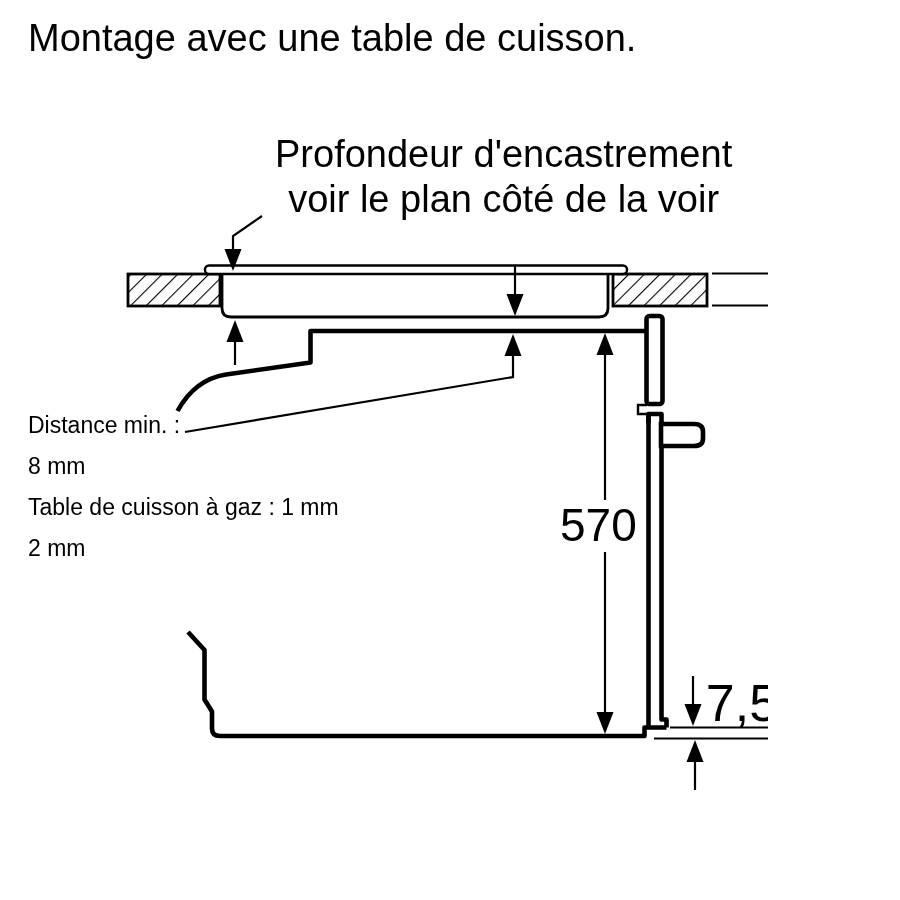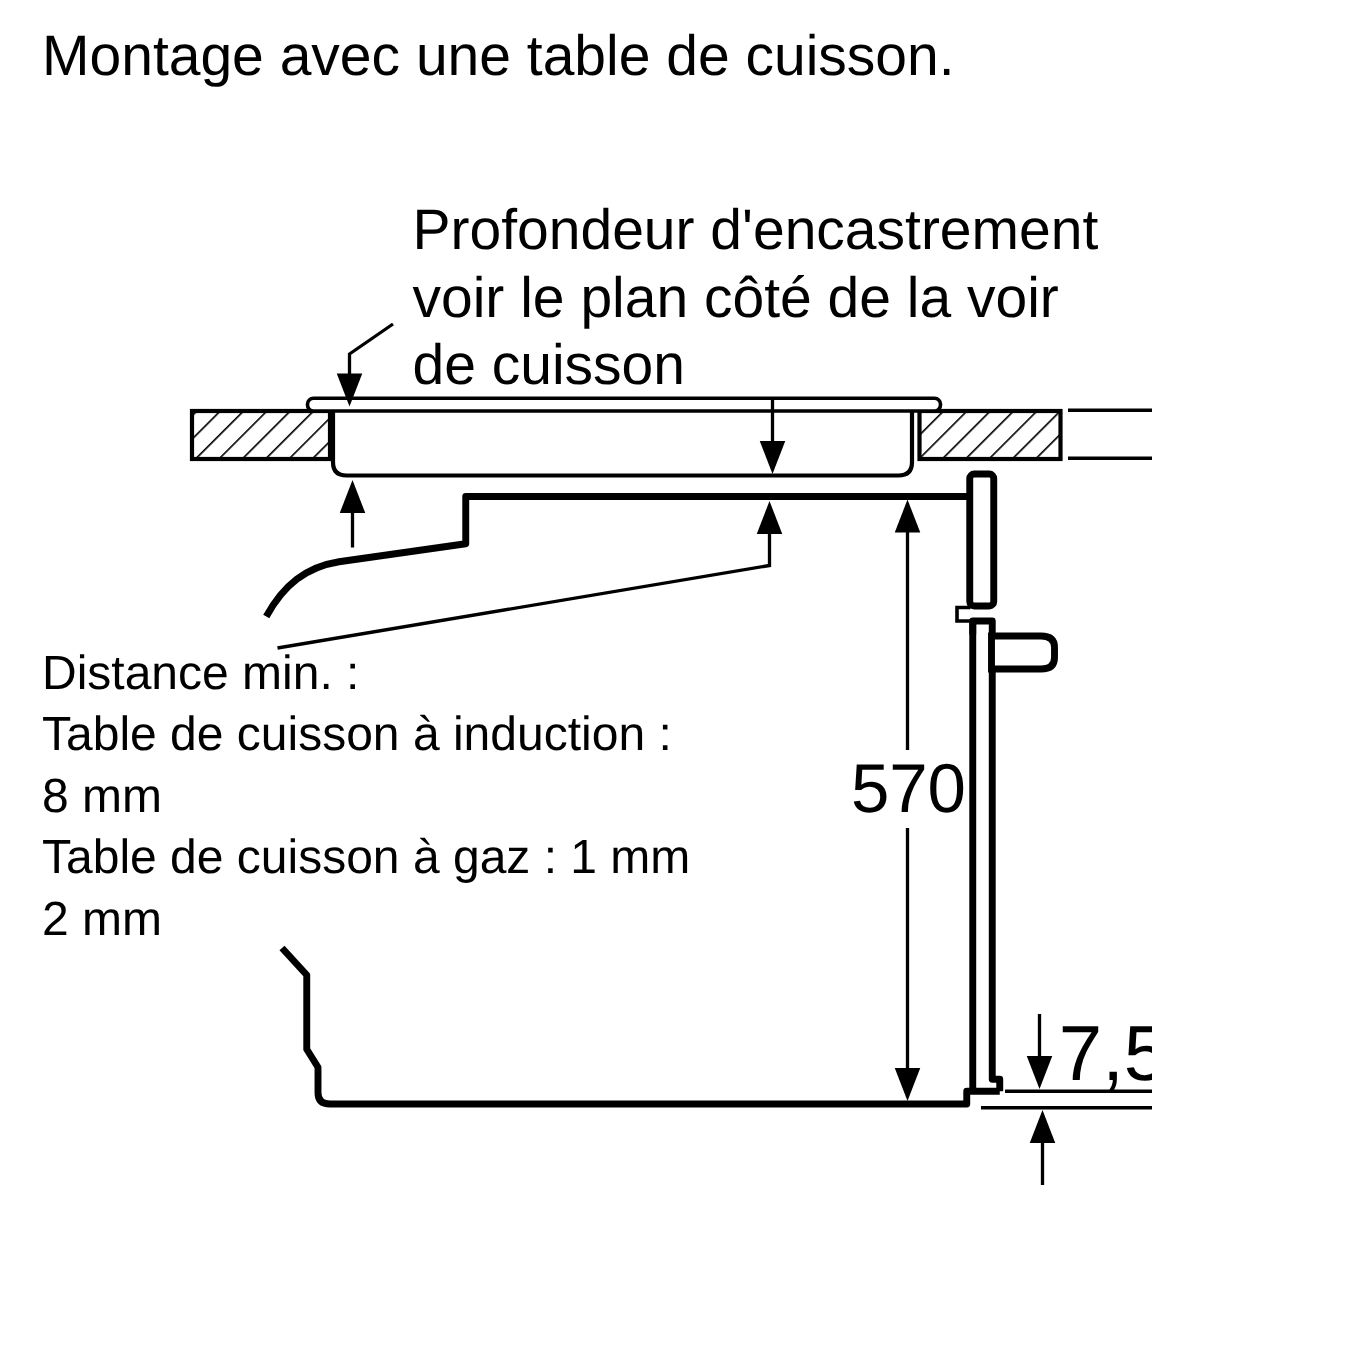--- a/index.html
+++ b/index.html
@@ -6,23 +6,23 @@
   * { margin:0; padding:0; box-sizing:border-box; }
   html,body { background:var(--bg); }
   .canvas {
     position:relative; width:768px; height:900px;
     background:var(--bg); color:var(--ink);
     font-family:"Liberation Sans", sans-serif;
     overflow:hidden;
   }
   .txt { position:absolute; color:var(--ink); white-space:nowrap; }
   .title       { left:28px;  top:18px;  font-size:38px; line-height:40px; }
-  .callout     { left:275px; top:132px; font-size:38px; line-height:45px; }
-  .notes       { left:28px;  top:428px; font-size:32px; line-height:41px; }
-  .dim-570     { left:560px; top:502px; width:84px; font-size:46px; line-height:46px; text-align:right; }
+  .callout     { left:275px; top:132px; font-size:38px; line-height:45px;text-align:center; }
+  .notes       { left:28px;  top:405px; font-size:23px; line-height:41px; }
+  .dim-570     { left:560px; top:502px; width:84px; font-size:46px; line-height:46px; text-align:left; }
   .dim-75      { left:704px; top:680px; width:76px; font-size:52px; line-height:46px; text-align:center; }
   .dim-600 {
     left:766px; top:613px; width:186px; height:44px;
     font-size:40px; line-height:44px; text-align:center;
     transform-origin:0 0; transform:rotate(-90deg);
   }
   .footer      { left:580px; top:843px; font-size:37px; line-height:40px; }
   svg.diagram { position:absolute; left:0; top:0; color:var(--ink); }
   .ln   { stroke:currentColor; fill:none; }
   .thick{ stroke-width:4.6; stroke-linejoin:round; }
@@ -34,21 +34,20 @@
 </head>
 <body>
 
 <div class="canvas">
 
   <div class="txt title">Montage avec une table de cuisson.</div>
 
   <div class="callout txt">
     <div>Profondeur d'encastrement</div>
     <div>voir le plan côté de la voir</div>
-    <div>de cuisson</div>
   </div>
 
   <svg class="diagram" width="900" height="900" viewBox="0 0 900 900" aria-hidden="true">
     <defs>
       <pattern id="hatch" width="11" height="11" patternUnits="userSpaceOnUse" patternTransform="rotate(45)">
         <line x1="0" y1="0" x2="0" y2="11" stroke="currentColor" stroke-width="2.2"></line>
       </pattern>
     </defs>
 
     <g>
@@ -122,21 +121,20 @@
       <line class="ln thin" x1="654" y1="738.5" x2="820" y2="738.5"></line>
       <line class="ln thin" x1="693" y1="676" x2="693" y2="705"></line>
       <polygon class="head" points="693,726 684.5,704 701.5,704"></polygon>
       <line class="ln thin" x1="695" y1="790" x2="695" y2="762"></line>
       <polygon class="head" points="695,740 686.5,762 703.5,762"></polygon>
     </g>
   </svg>
 
   <div class="notes txt">
     <div>Distance min. :</div>
-    <div>Table de cuisson à induction :</div>
     <div>8 mm</div>
     <div>Table de cuisson à gaz : 1 mm</div>
     <div>2 mm</div>
   </div>
 
   <div class="txt dim-570">570</div>
   <div class="txt dim-75">7,5</div>
   <div class="txt dim-600">min. 600</div>
 
 

